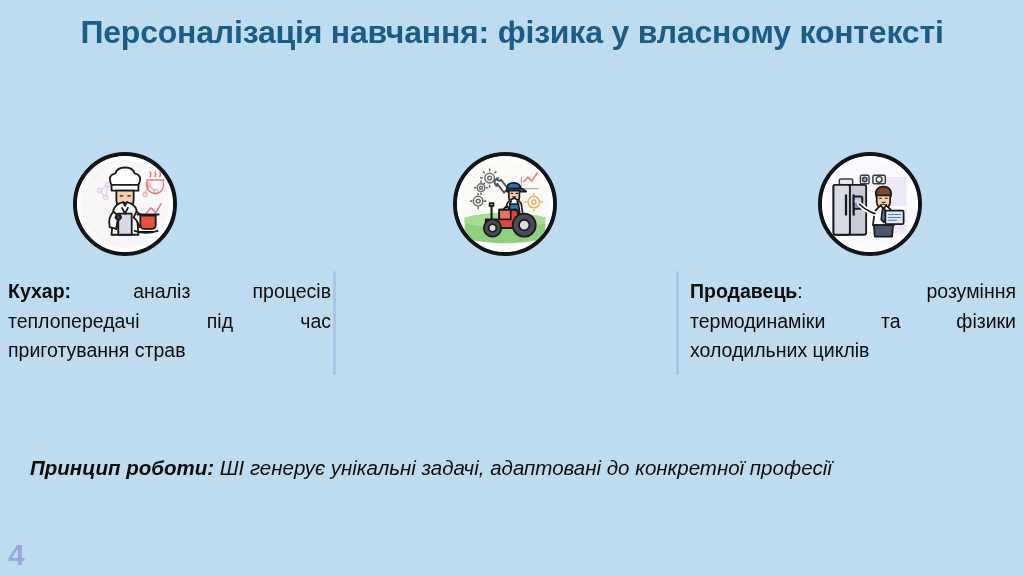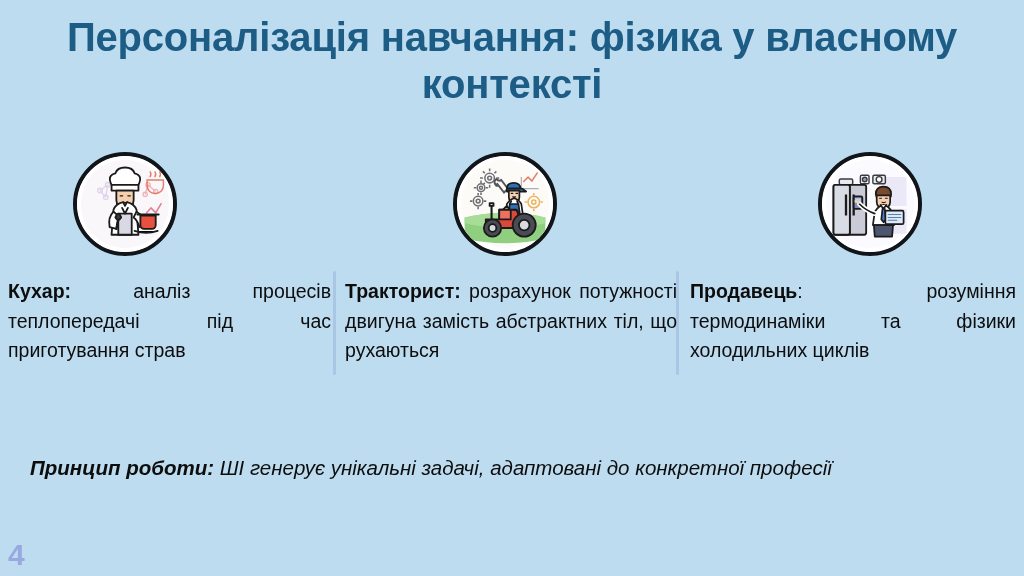--- a/index.html
+++ b/index.html
@@ -11,21 +11,21 @@
     position:relative;
     color:#111;
   }
   .slide { position:absolute; inset:0; }
 
   
   .title {
     position:absolute;
     top:14px; left:40px; right:40px;
     text-align:center;
-    font-size:40px;
+    font-size:32px;
     line-height:1.18;
     font-weight:bold;
     color:#1d5c84;
     letter-spacing:-0.2px;
   }
 
   
   .icon-row { position:absolute; top:152px; left:0; width:1024px; height:108px; }
   .icon-badge {
     position:absolute;
@@ -301,23 +301,20 @@
   </div>
 
   <div class="cols">
     <div class="divider" id="divider-1"></div>
     <div class="divider" id="divider-2"></div>
 
     <div class="col" id="col-cook">
       <b>Кухар:</b><span> аналіз процесів теплопередачі під час приготування страв</span>
     </div>
 
-    <div class="col" id="col-tractor">
-      <b>Тракторист:</b><span> розрахунок потужності двигуна замість абстрактних тіл, що рухаються</span>
-    </div>
 
     <div class="col" id="col-seller">
       <b>Продавець</b><span>: розуміння термодинаміки та фізики холодильних циклів</span>
     </div>
   </div>
 
   <div class="bottom">
     <p>
       <span class="lead">Принцип роботи:</span><span> ШІ генерує унікальні задачі, адаптовані до конкретної професії</span>
     </p>

